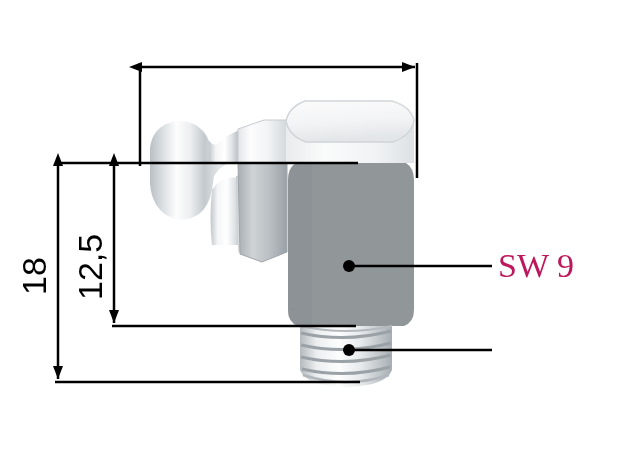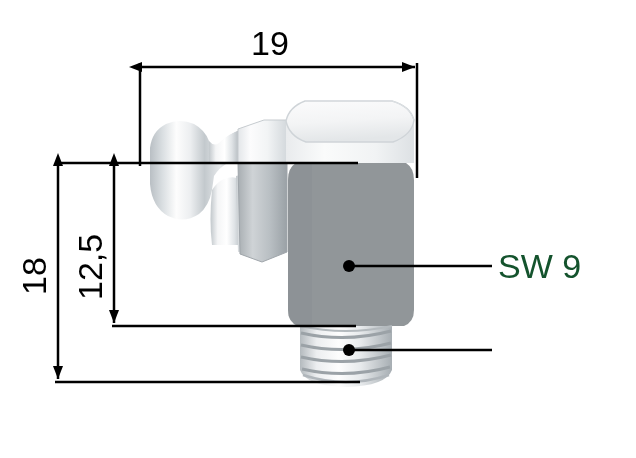--- a/index.html
+++ b/index.html
@@ -37,23 +37,23 @@
     white-space: nowrap;
     line-height: 1;
     letter-spacing: 0px;
   }
   .rot90 {
     transform: rotate(-90deg);
     transform-origin: left top;
   }
   .label-text {
     position: absolute;
-    font-family: Liberation Sans, sans-serif;
+    font-family: Liberation Serif, serif;
     font-size: 34px;
-    color: #14532d;
+    color: #be185d;
     white-space: nowrap;
     line-height: 1;
   }
 </style>
 </head>
 <body>
 
 <div id="stage">
 
   <svg id="drawing" viewBox="0 0 636 458" xmlns="http://www.w3.org/2000/svg">
@@ -190,21 +190,20 @@
     <g>
 
       <line x1="351" y1="266" x2="492" y2="266" stroke="#000000" stroke-width="2.5"></line>
       <circle cx="349" cy="266" r="6" fill="#000000"></circle>
 
       <line x1="351" y1="350" x2="492" y2="350" stroke="#000000" stroke-width="2.5"></line>
       <circle cx="349" cy="350" r="6" fill="#000000"></circle>
     </g>
   </svg>
 
-  <div class="dim-text" style="left:251px; top:26px;">19</div>
 
   <div class="dim-text rot90" style="left:17px; top:295px;">18</div>
 
   <div class="dim-text rot90" style="left:73px; top:300px;">12,5</div>
 
   <div class="label-text" style="left:498px; top:249px;">SW 9</div>
 
 
 </div>
 

